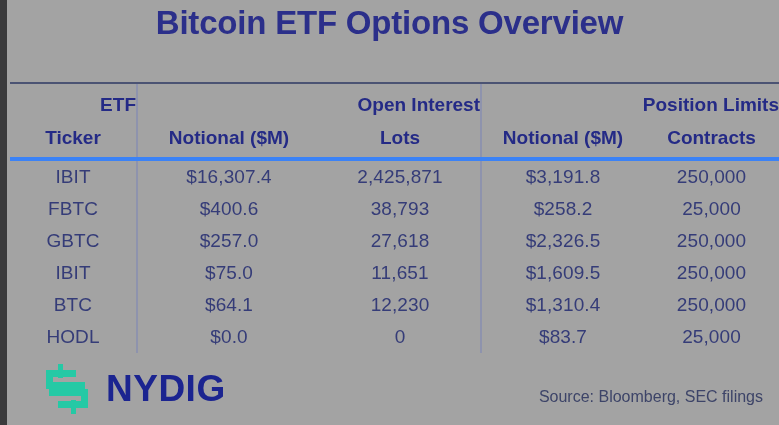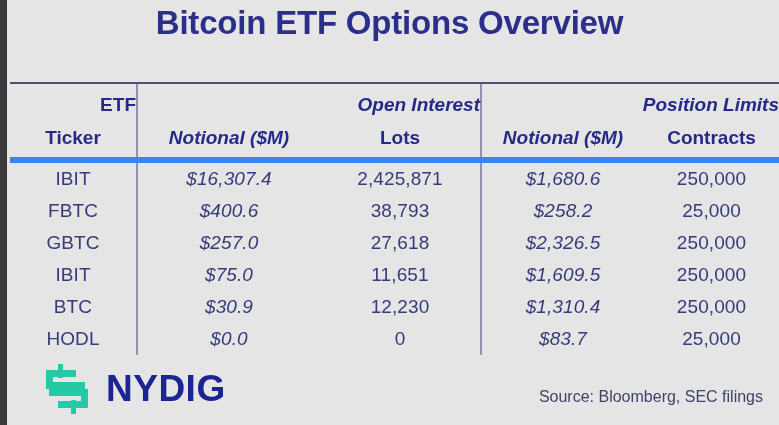--- a/index.html
+++ b/index.html
@@ -9,21 +9,21 @@
     background: #ffffff;
   }
   body {
     font-family: "Liberation Sans", sans-serif;
     -webkit-font-smoothing: antialiased;
   }
   #page {
     position: relative;
     width: 779px;
     height: 425px;
-    background: #e5e5e5;
+    background: #a3a3a3;
     overflow: hidden;
   }
   
   #left-edge-strip {
     position: absolute;
     left: 0;
     top: 0;
     width: 7px;
     height: 425px;
     background: #3a3a3c;
@@ -83,24 +83,24 @@
   thead tr.sub-row th {
     padding-bottom: 3px;
   }
   
   thead tr.group-row th {
     border-top: 2px solid #4b5373;
     text-align: right;
   }
   
   thead tr.sub-row th {
-    border-bottom: 6px solid #3b82f6;
-  }
-  
-  .vsep-left  { border-left: 2px solid #8e93ad; font-style: italic; }
+    border-bottom: 4px solid #3b82f6;
+  }
+  
+  .vsep-left  { border-left: 2px solid #8e93ad; }
   tbody td {
     color: #353c78;
     font-weight: 400;
     height: 32px;
     font-size: 19px;
   }
   tbody td.num { letter-spacing: 0.1px; }
 
   
   #footer {
@@ -169,21 +169,21 @@
           <th>Lots</th>
           <th class="vsep-left">Notional ($M)</th>
           <th>Contracts</th>
         </tr>
       </thead>
       <tbody id="table-body">
           <tr>
             <td class="num">IBIT</td>
             <td class="num vsep-left">$16,307.4</td>
             <td class="num">2,425,871</td>
-            <td class="num vsep-left">$1,680.6</td>
+            <td class="num vsep-left">$3,191.8</td>
             <td class="num">250,000</td>
           </tr>
           <tr>
             <td class="num">FBTC</td>
             <td class="num vsep-left">$400.6</td>
             <td class="num">38,793</td>
             <td class="num vsep-left">$258.2</td>
             <td class="num">25,000</td>
           </tr>
           <tr>
@@ -195,21 +195,21 @@
           </tr>
           <tr>
             <td class="num">IBIT</td>
             <td class="num vsep-left">$75.0</td>
             <td class="num">11,651</td>
             <td class="num vsep-left">$1,609.5</td>
             <td class="num">250,000</td>
           </tr>
           <tr>
             <td class="num">BTC</td>
-            <td class="num vsep-left">$30.9</td>
+            <td class="num vsep-left">$64.1</td>
             <td class="num">12,230</td>
             <td class="num vsep-left">$1,310.4</td>
             <td class="num">250,000</td>
           </tr>
           <tr>
             <td class="num">HODL</td>
             <td class="num vsep-left">$0.0</td>
             <td class="num">0</td>
             <td class="num vsep-left">$83.7</td>
             <td class="num">25,000</td>

